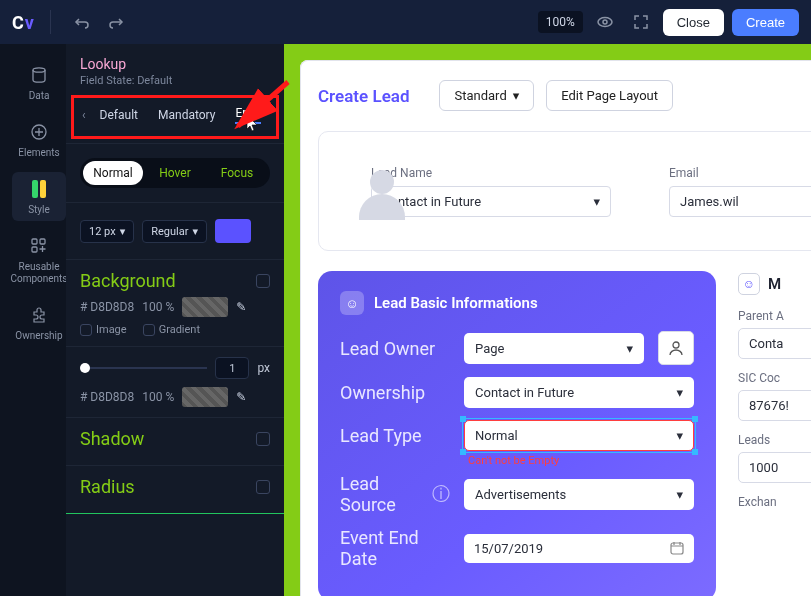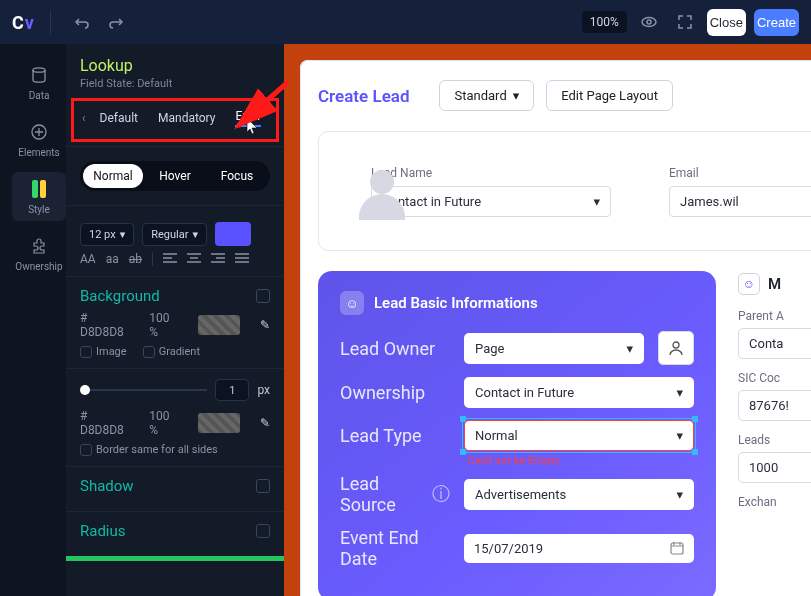--- a/index.html
+++ b/index.html
@@ -6,71 +6,71 @@
   *{box-sizing:border-box}
   .app{display:flex;flex-direction:column;width:811px;height:596px;position:relative;background:#0e1420}
   
   .topbar{height:44px;background:#15203a;display:flex;align-items:center;padding:0 12px;gap:8px}
   .logo{font-weight:700;font-size:18px;color:#fff;display:flex;align-items:center;gap:1px}
   .logo .v{color:#6a5cff}
   .tb-sep{width:1px;height:24px;background:#2a3450;margin:0 8px}
   .icon-btn{width:28px;height:28px;display:flex;align-items:center;justify-content:center;color:#6b7a99;cursor:pointer;border-radius:4px}
   .spacer{flex:1}
   .zoom{background:#0b1222;color:#cfd6e6;font-size:12px;padding:4px 8px;border-radius:4px}
-  .btn{padding:6px 3px;border-radius:6px;font-size:13px;border:none;cursor:pointer}
+  .btn{padding:6px 14px;border-radius:6px;font-size:13px;border:none;cursor:pointer}
   .btn-close{background:#fff;color:#242a33}
   .btn-create{background:#4a7dff;color:#fff}
   
   .main{flex:1;display:flex;min-height:0}
   
   .rail{width:66px;background:#0e1420;display:flex;flex-direction:column;align-items:flex-end;padding-top:14px;gap:8px}
   .rail-item{width:54px;display:flex;flex-direction:column;align-items:center;gap:4px;color:#8a93a5;font-size:10px;padding:6px 0;border-radius:6px;cursor:pointer}
   .rail-item .ri-ic{width:22px;height:22px;display:flex;align-items:center;justify-content:center}
   .rail-item.active{background:#1a2234}
   .style-ic span{display:inline-block;width:6px;height:18px;border-radius:2px;margin:0 1px}
   .style-ic .g{background:#35d66b}
   .style-ic .y{background:#ffd23a}
   .comp-ic{display:inline-block}
   
   .panel{flex:0 0 218px;width:218px;background:#131a28;display:flex;flex-direction:column;font-size:12px;color:#c0c7d6;overflow:hidden}
   .p-head{padding:12px 14px 6px}
-  .p-head .ttl{font-size:16px;color:#bef264}
+  .p-head .ttl{font-size:14px;color:#f9a8d4}
   .p-head .sub{font-size:11px;color:#7d879c;margin-top:2px}
   .fs-row{position:relative;display:flex;align-items:center;gap:0;padding:4px 8px 8px 8px;border:3px solid #ff1a1a;outline:none;margin:2px 5px 4px 5px}
   .fs-row .chev{color:#7d879c;margin-right:4px}
   .fs-tab{padding:4px 10px;font-size:12px;color:#cfd6e6;cursor:pointer}
   .fs-tab.error{color:#fff}
   .fs-tab.error::after{content:"";display:block;height:2px;background:#4a7dff;margin-top:2px}
   .cursor{position:absolute;right:16px;top:16px;color:#fff;font-size:12px;pointer-events:none}
   .arrow{position:absolute;left:226px;top:78px;pointer-events:none}
   .section{padding:10px 14px;border-top:1px solid #1e2636}
   .pillrow{display:flex;background:#090e18;border-radius:999px;padding:3px;gap:2px;margin:4px 0 4px}
-  .pill{flex:1;text-align:center;padding:5px 0;border-radius:999px;font-size:12px;color:#ffffff;cursor:pointer}
+  .pill{flex:1;text-align:center;padding:5px 0;border-radius:999px;font-size:12px;color:#84cc16;cursor:pointer}
   .pill.on{background:#fff;color:#111}
   .ctrl-row{display:flex;gap:8px;align-items:center;margin:6px 0}
   .dd{background:#0b1222;border:1px solid #27324a;border-radius:4px;padding:4px 8px;color:#cfd6e6;font-size:11px;display:flex;align-items:center;gap:4px}
   .swatch{width:36px;height:24px;background:#5b52ff;border-radius:4px}
   .typo-icons{display:flex;gap:10px;align-items:center;color:#8a93a5;font-size:12px}
   .typo-icons span{cursor:pointer}
   .sep-v{width:1px;height:14px;background:#2a3450}
   .sect-head{display:flex;justify-content:space-between;align-items:center;margin-bottom:6px}
-  .sect-head .lbl{color:#14b8a6;font-size:15px}
+  .sect-head .lbl{color:#84cc16;font-size:18px}
   .chk{width:14px;height:14px;border:1px solid #3a4560;border-radius:3px;display:inline-flex;align-items:center;justify-content:center;font-size:9px}
   .chk.on{background:#3a6cff;border-color:#3a6cff;color:#fff}
-  .bg-row{display:flex;align-items:center;gap:20px;color:#8a93a5}
+  .bg-row{display:flex;align-items:center;gap:8px;color:#8a93a5}
   .chip{width:46px;height:20px;border-radius:3px;background:repeating-linear-gradient(45deg,#555 0 4px,#666 4px 8px)}
   .pen{font-size:12px;color:#cfd6e6}
   .opt-row{display:flex;gap:16px;margin-top:6px;color:#8a93a5;font-size:11px}
   .opt-row .box{width:12px;height:12px;border:1px solid #3a4560;border-radius:3px;margin-right:4px;display:inline-block;vertical-align:middle}
   .slider{display:flex;align-items:center;gap:8px}
   .track{flex:1;height:2px;background:#2a3450;position:relative}
   .track .knob{position:absolute;left:0;top:-4px;width:10px;height:10px;background:#fff;border-radius:50%}
   .numbox{width:34px;height:22px;background:#0b1222;border:1px solid #27324a;border-radius:4px;display:flex;align-items:center;justify-content:center;font-size:11px}
   
-  .canvaswrap{flex:1;background:#c2410c;position:relative;overflow:hidden}
+  .canvaswrap{flex:1;background:#84cc16;position:relative;overflow:hidden}
   .canvas{position:absolute;left:16px;top:16px;right:-46px;background:#fff;border-radius:8px;padding:20px 18px 24px;min-height:560px;box-shadow:0 0 0 1px #e2e4ec inset}
   .cl-head{display:flex;align-items:center;gap:12px;margin-bottom:20px}
   .cl-title{color:#5b52ff;font-weight:600;font-size:17px;margin-right:18px}
   .btn-outline{background:#fff;border:1px solid #cfd3e0;color:#222;border-radius:6px;padding:7px 14px;font-size:13px;display:flex;align-items:center;gap:6px;cursor:pointer}
   .hero{border:1px solid #e5e7f0;border-radius:10px;padding:20px 24px;display:flex;align-items:center;gap:28px;margin-bottom:20px}
   .avatar{width:78px;height:78px;border-radius:50%;background:#eceef4;position:relative}
   .avatar::before{content:"";position:absolute;left:27px;top:18px;width:24px;height:24px;border-radius:50%;background:#d6d9e4}
   .avatar::after{content:"";position:absolute;left:16px;top:42px;width:46px;height:26px;border-radius:26px 26px 0 0;background:#d6d9e4}
   .field{display:flex;flex-direction:column;gap:6px;min-width:240px}
   .field.sm{min-width:150px}
@@ -163,20 +163,32 @@
         <span>Elements</span>
       </div>
       <div class="rail-item active">
         <div class="ri-ic style-ic">
             <span class="g"></span>
             <span class="y"></span>
           </div>
         <span>Style</span>
       </div>
       <div class="rail-item">
+        <div class="ri-ic comp-ic">
+          <svg width="18" height="18" viewBox="0 0 18 18">
+              <rect x="2" y="2" width="5" height="5" rx="1" fill="none" stroke="#8a93a5" stroke-width="1.3"></rect>
+              <rect x="10" y="2" width="5" height="5" rx="1" fill="none" stroke="#8a93a5" stroke-width="1.3"></rect>
+              <rect x="2" y="10" width="5" height="5" rx="1" fill="none" stroke="#8a93a5" stroke-width="1.3"></rect>
+              <path d="M12.5 9v6M9.5 12h6" stroke="#8a93a5" stroke-width="1.3"></path>
+            </svg>
+        </div>
+        <span>Reusable</span>
+        <span style="margin-top:-3px">Components</span>
+      </div>
+      <div class="rail-item">
         <div class="ri-ic">
           <svg width="18" height="18" viewBox="0 0 18 18">
               <path d="M4 6h3V4a2 2 0 1 1 4 0v2h3v3h-2a2 2 0 1 0 0 4h2v3H4v-3h2a2 2 0 1 0 0-4H4z" fill="none" stroke="#8a93a5" stroke-width="1.2"></path>
             </svg>
         </div>
         <span>Ownership</span>
       </div>
     </div>
 
     <div class="panel">
@@ -209,46 +221,20 @@
           <div class="dd">
               <span>12 px</span>
               <span>▾</span>
             </div>
           <div class="dd">
               <span>Regular</span>
               <span>▾</span>
             </div>
           <div class="swatch"></div>
         </div>
-        <div class="typo-icons">
-          <span>AA</span>
-          <span>aa</span>
-          <span style="text-decoration:line-through">ab</span>
-          <span class="sep-v"></span>
-          <span>
-              <svg width="14" height="12">
-                <path d="M0 1h14M0 5h9M0 9h14" stroke="#8a93a5" stroke-width="1.6"></path>
-              </svg>
-            </span>
-          <span>
-              <svg width="14" height="12">
-                <path d="M0 1h14M3 5h8M0 9h14" stroke="#8a93a5" stroke-width="1.6"></path>
-              </svg>
-            </span>
-          <span>
-              <svg width="14" height="12">
-                <path d="M0 1h14M5 5h9M0 9h14" stroke="#8a93a5" stroke-width="1.6"></path>
-              </svg>
-            </span>
-          <span>
-              <svg width="14" height="12">
-                <path d="M0 1h14M0 5h14M0 9h14" stroke="#8a93a5" stroke-width="1.6"></path>
-              </svg>
-            </span>
-        </div>
       </div>
 
       <div class="section">
         <div class="sect-head">
             <span class="lbl">Background</span>
             <span class="chk"></span>
           </div>
         <div class="bg-row">
           <span># D8D8D8</span>
           <span>100 %</span>
@@ -268,32 +254,29 @@
             </div>
           <div class="numbox">1</div>
           <span>px</span>
         </div>
         <div class="bg-row" style="margin-top:8px">
           <span># D8D8D8</span>
           <span>100 %</span>
           <span class="chip"></span>
           <span class="pen">✎</span>
         </div>
-        <div class="opt-row">
-          <span><span class="box"></span><span>Border same for all sides</span></span>
-        </div>
       </div>
 
       <div class="section">
         <div class="sect-head">
             <span class="lbl">Shadow</span>
             <span class="chk"></span>
           </div>
       </div>
-      <div class="section" style="border-bottom:5px solid #22c55e">
+      <div class="section" style="border-bottom:1px solid #22c55e">
         <div class="sect-head">
             <span class="lbl">Radius</span>
             <span class="chk"></span>
           </div>
       </div>
     </div>
 
     <div class="canvaswrap">
       <div class="canvas">
         <div class="cl-head">

